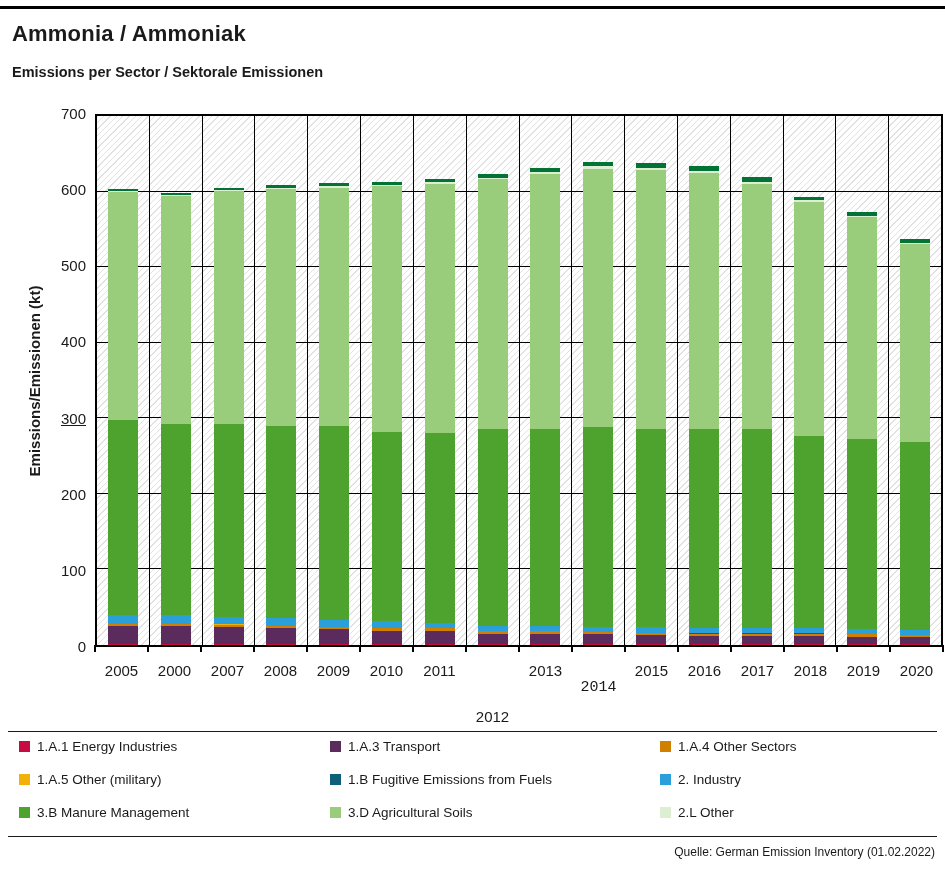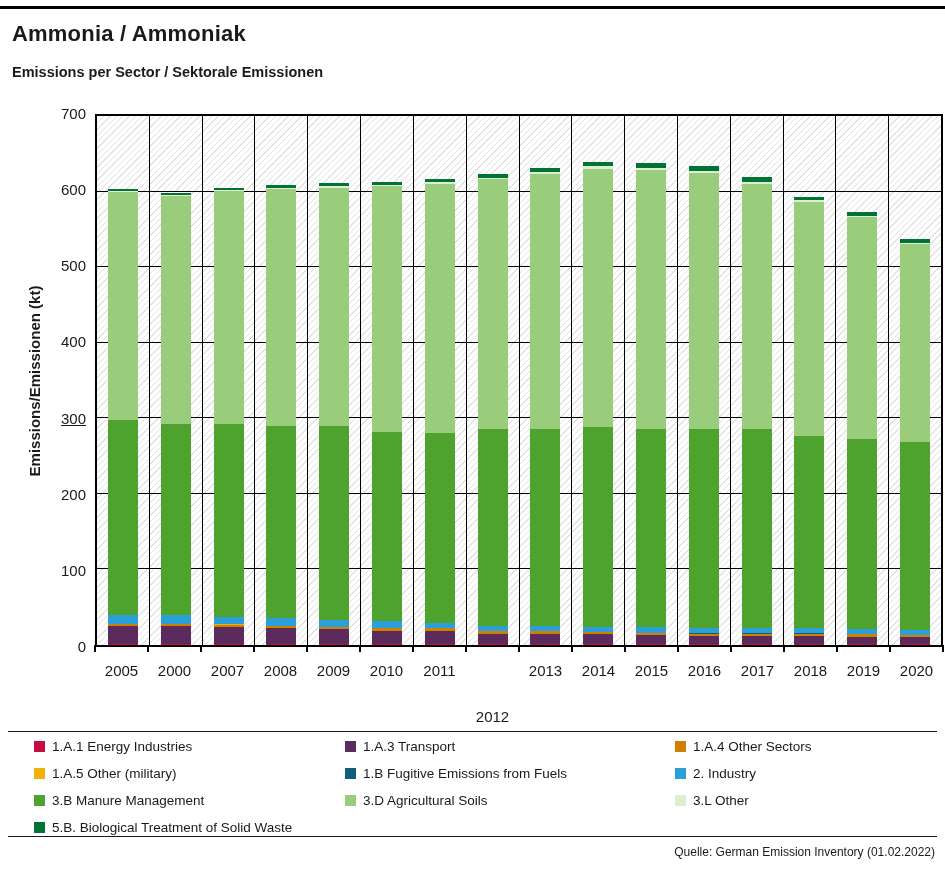--- a/index.html
+++ b/index.html
@@ -27,22 +27,22 @@
   .cols { position:absolute; inset:0; display:flex; z-index:2; }
   .bar-column { position:relative; flex:1 1 0; height:100%; border-right:1px solid #000; }
   .bar-column:last-child { border-right:none; }
   .bar-stack { position:absolute; bottom:0; left:50%; transform:translateX(-50%);
                width:30px; height:100%; display:flex; flex-direction:column-reverse; }
   .bar-segment { width:100%; }
 
   .x-tick { position:absolute; width:2px; height:7px; background:#000; top:645px; }
 
   .legend-rule { position:absolute; left:8px; right:8px; height:1px; background:#1a1a1a; }
-  .legend { position:absolute; left:34px; right:8px; top:737px;
-            display:grid; grid-template-columns:311px 330px auto; row-gap:8px; }
+  .legend { position:absolute; left:19px; right:8px; top:737px;
+            display:grid; grid-template-columns:311px 330px auto; row-gap:14px; }
   .legend-item { display:flex; align-items:center; gap:7px; height:19px; }
   .legend-swatch { width:11px; height:11px; flex:0 0 11px; }
   .legend-label { font-size:13.5px; white-space:nowrap; }
 
   .source-note { position:absolute; right:10px; top:845px; font-size:12px; }
 </style>
 </head>
 <body>
 
 <div class="page">
@@ -336,21 +336,21 @@
     <div id="xLabels">
         <div class="x-tick-label" style="left: 91.5px; top: 662px;">2005</div>
         <div class="x-tick-label" style="left: 144.5px; top: 662px;">2000</div>
         <div class="x-tick-label" style="left: 197.5px; top: 662px;">2007</div>
         <div class="x-tick-label" style="left: 250.5px; top: 662px;">2008</div>
         <div class="x-tick-label" style="left: 303.5px; top: 662px;">2009</div>
         <div class="x-tick-label" style="left: 356.5px; top: 662px;">2010</div>
         <div class="x-tick-label" style="left: 409.5px; top: 662px;">2011</div>
         <div class="x-tick-label" style="left: 462.5px; top: 662px; margin-top: 46px;">2012</div>
         <div class="x-tick-label" style="left: 515.5px; top: 662px;">2013</div>
-        <div class="x-tick-label" style="left: 568.5px; top: 662px;">2014</div>
+        <div class="x-tick-label" style="left: 568.5px; top: 679px; font-family: Liberation Mono, monospace;">2014</div>
         <div class="x-tick-label" style="left: 621.5px; top: 662px;">2015</div>
         <div class="x-tick-label" style="left: 674.5px; top: 662px;">2016</div>
         <div class="x-tick-label" style="left: 727.5px; top: 662px;">2017</div>
         <div class="x-tick-label" style="left: 780.5px; top: 662px;">2018</div>
         <div class="x-tick-label" style="left: 833.5px; top: 662px;">2019</div>
         <div class="x-tick-label" style="left: 886.5px; top: 662px;">2020</div>
       </div>
   </div>
 
   <div class="legend-rule" style="top:731px"></div>
@@ -382,23 +382,19 @@
       <div class="legend-item">
         <div class="legend-swatch" style="background: rgb(78, 163, 47);"></div>
         <div class="legend-label">3.B Manure Management</div>
       </div>
       <div class="legend-item">
         <div class="legend-swatch" style="background: rgb(154, 205, 123);"></div>
         <div class="legend-label">3.D Agricultural Soils</div>
       </div>
       <div class="legend-item">
         <div class="legend-swatch" style="background: rgb(221, 239, 211);"></div>
-        <div class="legend-label">3.L Other</div>
-      </div>
-      <div class="legend-item">
-        <div class="legend-swatch" style="background: rgb(3, 114, 53);"></div>
-        <div class="legend-label">5.B. Biological Treatment of Solid Waste</div>
+        <div class="legend-label">2.L Other</div>
       </div>
     </div>
   <div class="legend-rule" style="top:836px"></div>
 
   <div class="source-note">Quelle: German Emission Inventory (01.02.2022)</div>
 </div>
 
 </body></html>

